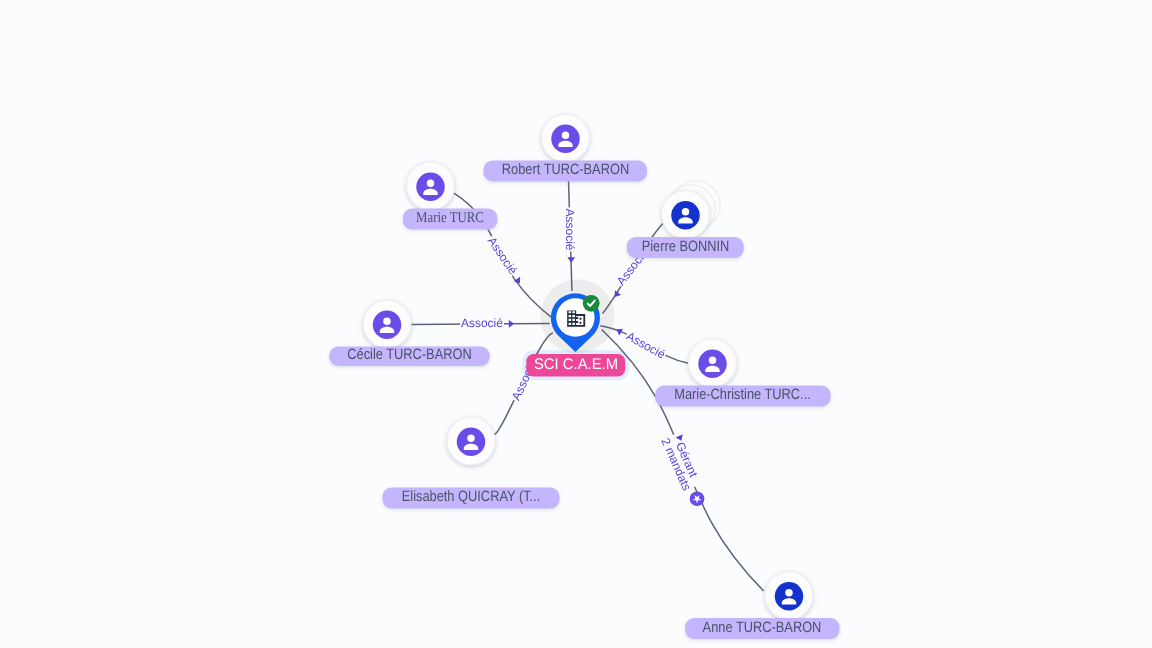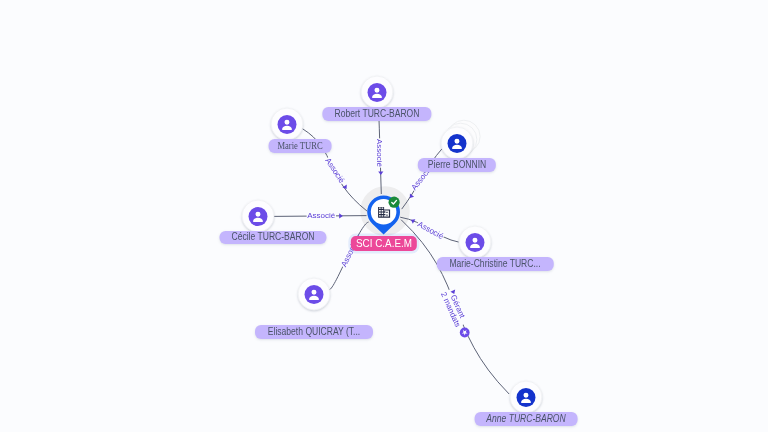--- a/index.html
+++ b/index.html
@@ -131,21 +131,21 @@
             <path d="M12 5.9a3.15 3.15 0 1 0 0 6.3 3.15 3.15 0 0 0 0-6.3zM12 13.6c-3.4 0-6.1 1.9-6.1 3.9v1.0c0 .3.2.5.5.5h11.2c.3 0 .5-.2.5-.5v-1.0c0-2-2.7-3.9-6.1-3.9z" fill="#fff"></path>
           </g>
         </svg></div>
       <div class="nodelabel primary" style="left: 384px; top: 236px;"><span>SCI C.A.E.M</span></div>
       <div class="nodelabel" style="left: 376.5px; top: 107px;"><span>Robert TURC-BARON</span></div>
       <div class="nodelabel" style="left: 300px; top: 139px; font-family: Liberation Serif, serif;"><span>Marie TURC</span></div>
       <div class="nodelabel" style="left: 273px; top: 230.5px;"><span>Cécile TURC-BARON</span></div>
       <div class="nodelabel" style="left: 456.5px; top: 158px;"><span>Pierre BONNIN</span></div>
       <div class="nodelabel" style="left: 495px; top: 257px;"><span>Marie-Christine TURC...</span></div>
       <div class="nodelabel" style="left: 314px; top: 309px; margin-top: 16px;"><span>Elisabeth QUICRAY (T...</span></div>
-      <div class="nodelabel" style="left: 526px; top: 412px; font-style: italic;"><span>Anne TURC-BARON</span></div>
+      <div class="nodelabel" style="left: 508px; top: 412px;"><span>Anne TURC-BARON</span></div>
       <div class="node" style="left: 354px; top: 181px; width: 60px; height: 60px; z-index: 5;"><svg width="60" height="60" viewBox="0 0 60 60" style="overflow:visible">
           <path d="M 40.94 42.75 A 16.40 16.40 0 1 0 18.26 42.75 L 29.60 53.60 Z" fill="#1463ef"></path>
           <circle cx="29.6" cy="30.7" r="12.8" fill="#fff"></circle>
           <g transform="translate(22.9,24.2) scale(0.6)">
             <path d="M12 7V3H2v18h20V7H12zM6.4 19H3.6v-2.4h2.8v2.4zm0-4.3H3.6v-2.4h2.8v2.4zm0-4.3H3.6V8h2.8v2.4zm0-4.3H3.6V3.7h2.8v2.4zm4.2 12.9H7.8v-2.4h2.8v2.4zm0-4.3H7.8v-2.4h2.8v2.4zm0-4.3H7.8V8h2.8v2.4zm0-4.3H7.8V3.7h2.8v2.4zm9.4 12.9h-8v-2.2h2.2v-2.2h-2.2v-2.2h2.2v-2.2h-2.2V9h8v10zm-2.1-8h-2.2v2.2h2.2V11zm0 4.4h-2.2v2.2h2.2v-2.2z" fill="#232a43"></path>
           </g>
           <g>
             <circle cx="40.1" cy="21.2" r="5.6" fill="#1a8a3a"></circle>
             <path d="M 37.8 21.4 L 39.4 23.0 L 42.5 19.4" stroke="#fff" stroke-width="1.35" fill="none" stroke-linecap="round" stroke-linejoin="round"></path>
           </g>

